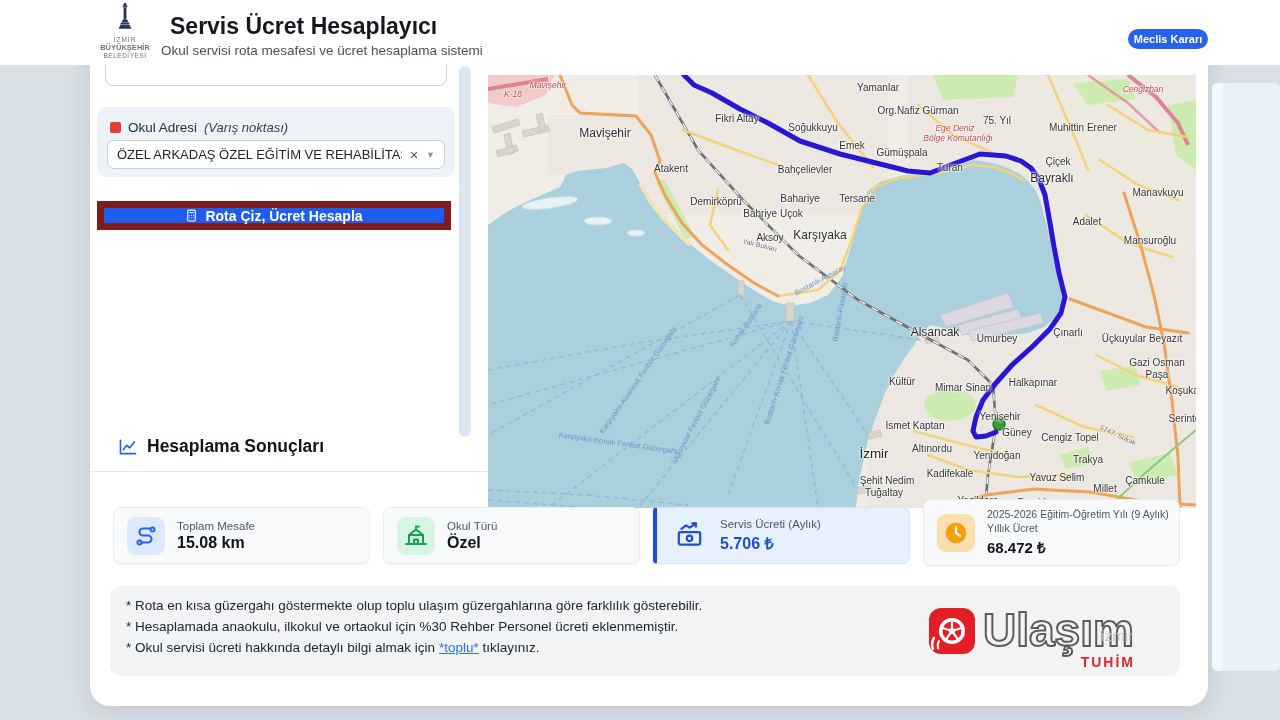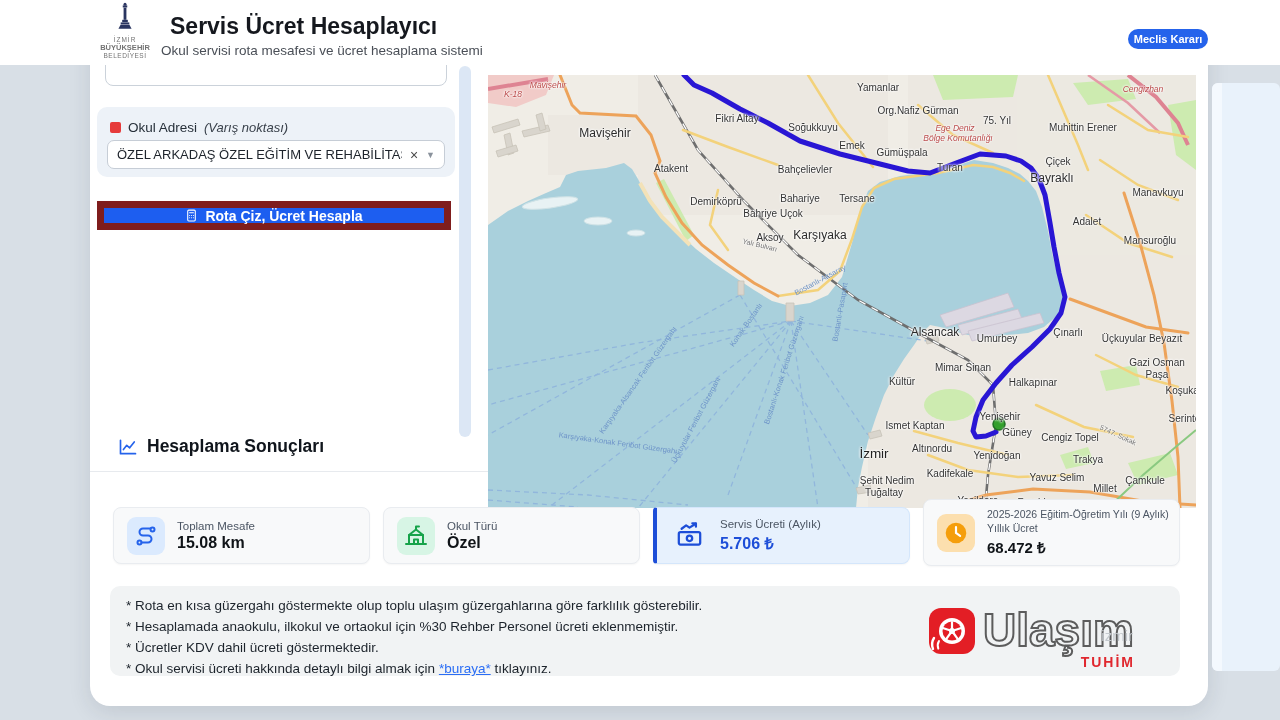--- a/index.html
+++ b/index.html
@@ -298,21 +298,21 @@
         <span class="ml" style="left: 599px; top: 146px;">Adalet</span>
         <span class="ml" style="left: 662px; top: 165px; text-align: center;">Mansuroğlu</span>
         <span class="ml red-it" style="left: 655px; top: 14px;">Cengizhan</span>
         <span class="ml big" style="left: 447px; top: 257px;">Alsancak</span>
         <span class="ml" style="left: 509px; top: 263px;">Umurbey</span>
         <span class="ml" style="left: 580px; top: 257px;">Çınarlı</span>
         <span class="ml" style="left: 654px; top: 263px;">Üçkuyular Beyazıt</span>
         <span class="ml" style="left: 669px; top: 287px;">Gazi Osman</span>
         <span class="ml" style="left: 669px; top: 299px;">Paşa</span>
         <span class="ml" style="left: 414px; top: 306px;">Kültür</span>
-        <span class="ml" style="left: 475px; top: 292px;">Mimar Sinan</span>
+        <span class="ml" style="left: 475px; top: 312px;">Mimar Sinan</span>
         <span class="ml" style="left: 545px; top: 307px;">Halkapınar</span>
         <span class="ml" style="left: 702px; top: 315px;">Koşukavak</span>
         <span class="ml" style="left: 702px; top: 343px;">Serintepe</span>
         <span class="ml" style="left: 427px; top: 350px;">Ismet Kaptan</span>
         <span class="ml" style="left: 512px; top: 341px;">Yenişehir</span>
         <span class="ml" style="left: 529px; top: 357px;">Güney</span>
         <span class="ml" style="left: 582px; top: 362px;">Cengiz Topel</span>
         <span class="ml city" style="left: 386px; top: 378px;">İzmir</span>
         <span class="ml" style="left: 444px; top: 373px;">Altınordu</span>
         <span class="ml" style="left: 509px; top: 380px;">Yenidoğan</span>
@@ -392,23 +392,22 @@
     </div>
     <div class="txt">
       <span class="lbl">2025-2026 Eğitim-Öğretim Yılı (9 Aylık) Yıllık Ücret</span>
       <span class="val">68.472 ₺</span>
     </div>
   </div>
 
   <div class="notes">
     <div class="note-line">* Rota en kısa güzergahı göstermekte olup toplu ulaşım güzergahlarına göre farklılık gösterebilir.</div>
     <div class="note-line">* Hesaplamada anaokulu, ilkokul ve ortaokul için %30 Rehber Personel ücreti eklenmemiştir.</div>
-    <div class="note-line">* Ücretler KDV dahil ücreti göstermektedir.</div>
     <div class="note-line">
-      <span>* Okul servisi ücreti hakkında detaylı bilgi almak için </span><span class="note-link">*buraya*</span><span> tıklayınız.</span>
+      <span>* Okul servisi ücreti hakkında detaylı bilgi almak için </span><span class="note-link">*toplu*</span><span> tıklayınız.</span>
     </div>
   </div>
 
   <div class="ulasim">
     <span class="badge">
       <svg width="54" height="54" viewBox="0 0 54 54">
         <rect x="6" y="2" width="46" height="46" rx="12" fill="#e31e25"></rect>
         <circle cx="29" cy="25" r="13" fill="#fff"></circle>
         <circle cx="29" cy="25" r="9.5" fill="#e31e25"></circle>
         <g stroke="#fff" stroke-width="2.2" stroke-linecap="round">

